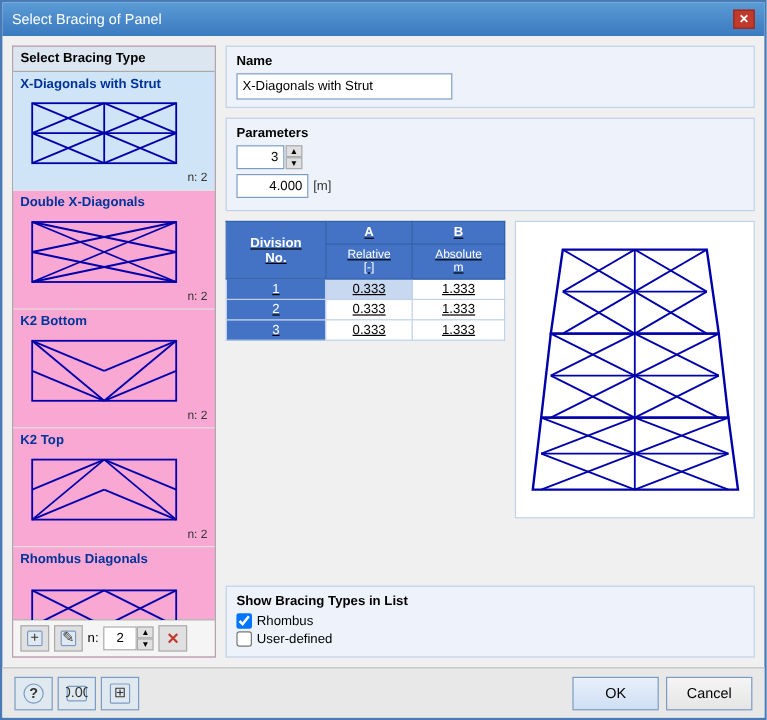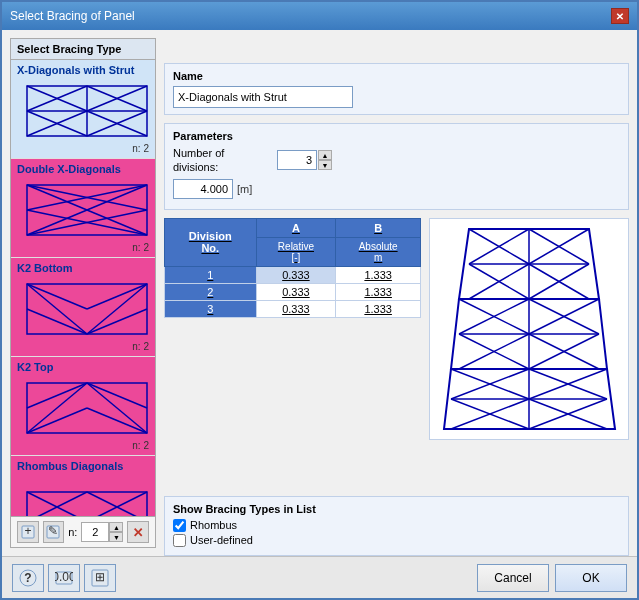--- a/index.html
+++ b/index.html
@@ -46,25 +46,25 @@
     
     .main-content {
       display: flex;
       flex: 1;
       padding: 8px;
       gap: 8px;
       overflow: hidden;
     }
     
     .left-panel {
-      width: 146px;
+      width: 170px;
       display: flex;
       flex-direction: column;
       border: 1px solid #aaa;
-      background: #ec4899;
+      background: #f9a8d4;
       overflow: hidden;
     }
     
     .left-panel-header {
       background: #dce6f1;
       padding: 4px 6px;
       font-weight: bold;
       border-bottom: 1px solid #aaa;
       font-size: 11px;
     }
@@ -180,21 +180,20 @@
       flex: 1;
       display: flex;
       flex-direction: column;
       gap: 8px;
     }
     
     .name-section {
       background: #eef3fb;
       border: 1px solid #c0d0e8;
       padding: 6px 8px;
-      margin-top: 25px;
     }
     
     .section-label {
       font-weight: bold;
       font-size: 11px;
       margin-bottom: 4px;
       color: #000;
     }
     
     .name-input {
@@ -532,21 +531,20 @@
 
       <div class="name-section">
         <div class="section-label">Name</div>
         <input type="text" class="name-input" value="X-Diagonals with Strut" style="">
       </div>
 
       <div class="params-section">
         <div class="section-label">Parameters</div>
 
         <div class="param-row">
-          <div class="param-label">Number of<br>divisions:</div>
           <div class="param-input-group">
             <input type="text" class="param-input" value="3" style="width: 40px;">
             <div class="spin-btns-v">
               <div class="spin-btn">▲</div>
               <div class="spin-btn">▼</div>
             </div>
           </div>
         </div>
 
         <div class="param-row">
@@ -666,18 +664,18 @@
           </svg>
       </div>
       <div class="icon-btn">
         <svg width="18" height="18" viewBox="0 0 18 18">
             <rect x="1" y="1" width="16" height="16" rx="1" fill="#e0e8f0" stroke="#7a9cc5"></rect>
             <text x="9" y="12" text-anchor="middle" font-size="10" fill="#333">⊞</text>
           </svg>
       </div>
     </div>
     <div class="bottom-right-btns">
+      <button class="action-btn ok-btn">OK</button>
       <button class="action-btn cancel-btn">Cancel</button>
-      <button class="action-btn ok-btn">OK</button>
     </div>
   </div>
 
 </div>
 
 </body></html>

